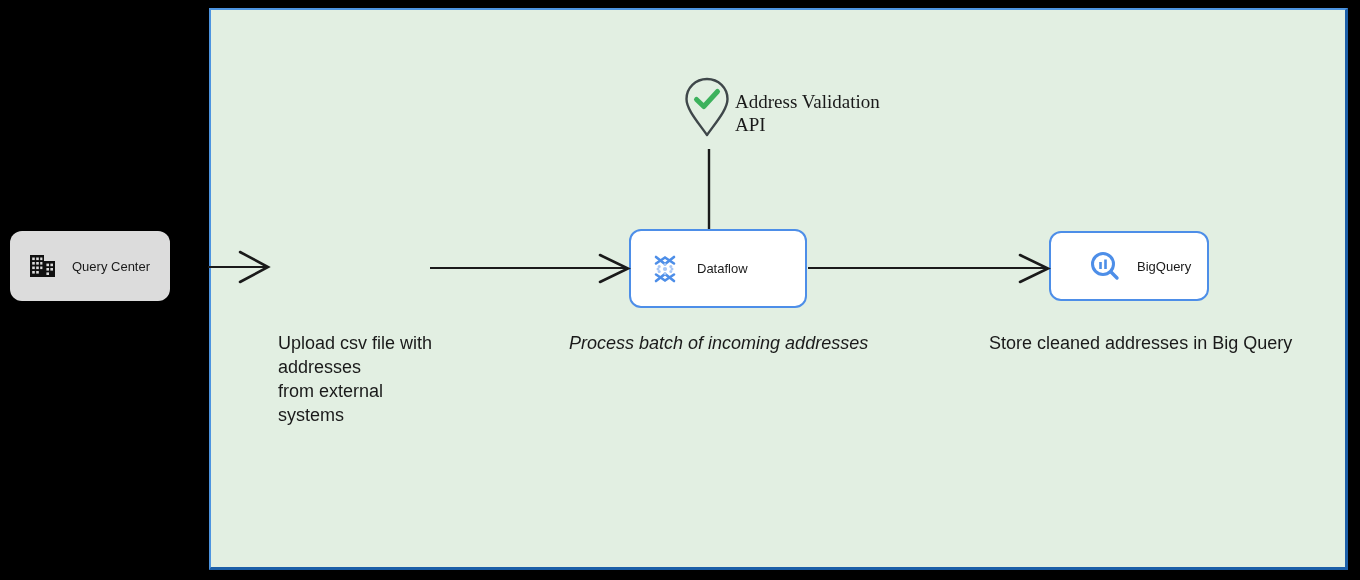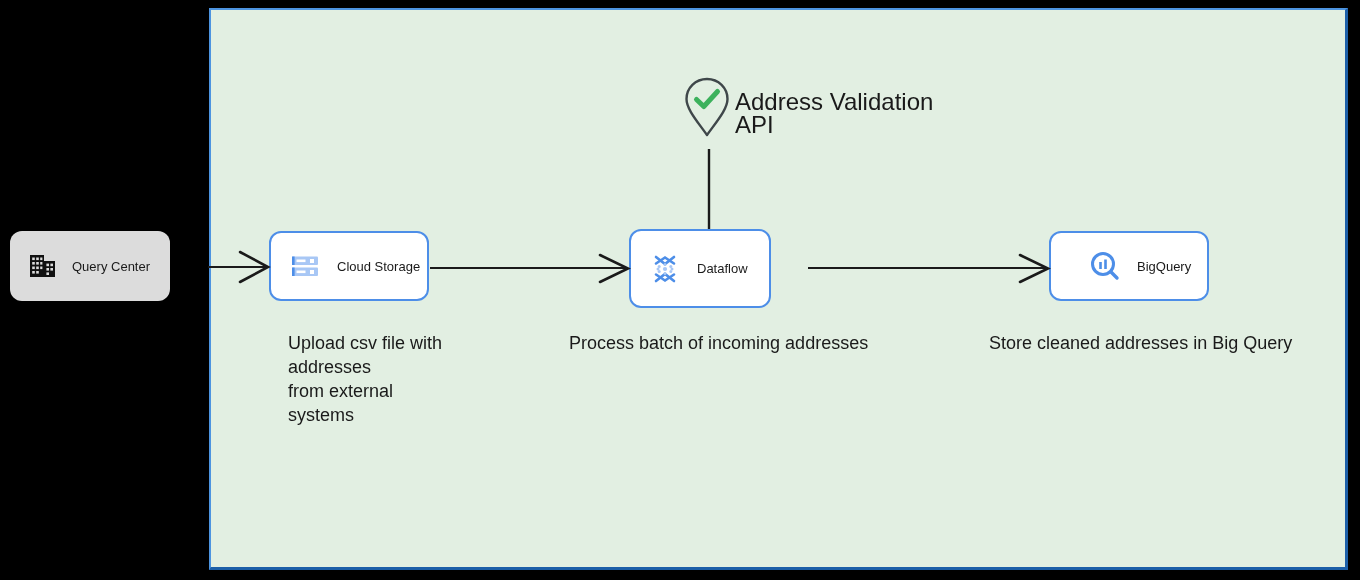--- a/index.html
+++ b/index.html
@@ -76,52 +76,53 @@
     display: block;
   }
   .node .node-label {
     margin-left: 16px;
     font-size: 13px;
     color: #1a1a1a;
     white-space: nowrap;
   }
 
   #node-cloud-storage { left: 269px; top: 231px; width: 160px; height: 70px; }
-  #node-dataflow      { left: 629px; top: 229px; width: 142px; height: 79px; }
+  #node-dataflow      { left: 629px; top: 229px; width: 178px; height: 79px; }
   #node-bigquery      { left: 1049px; top: 231px; width: 160px; height: 70px; padding-left: 20px; }
 
   
   #api-node {
     position: absolute;
     left: 683px;
     top: 76px;
     display: flex;
     align-items: flex-start;
   }
   #api-node .pin-icon { width: 48px; height: 62px; display: block; flex: 0 0 auto; }
   #api-node .api-label {
     margin-left: 0px;
-    font-size: 24px;
+    font-size: 19px;
     line-height: 23px;
     color: #1a1a1a;
     white-space: pre;
     padding-top: 14px;
     padding-left: 4px;
+    font-family: Liberation Serif, serif;
   }
 
   
   .caption {
     position: absolute;
     font-size: 18px;
     line-height: 24px;
     color: #1a1a1a;
     white-space: pre-line;
   }
-  #caption-storage  { left: 288px; top: 331px; width: 240px; }
-  #caption-dataflow { left: 569px; top: 331px; width: 420px; }
+  #caption-storage  { left: 278px; top: 331px; width: 240px; }
+  #caption-dataflow { left: 569px; top: 331px; width: 420px; font-style: italic; }
   #caption-bigquery { left: 989px; top: 331px; width: 420px; }
 
   
   #connectors {
     position: absolute;
     left: 0; top: 0;
     width: 1360px; height: 580px;
     pointer-events: none;
   }
 </style>
@@ -149,33 +150,20 @@
       <rect x="8.2" y="20" width="2.6" height="2.6" fill="#dcdcdc"></rect>
       <rect x="18.4" y="12.6" width="2.6" height="2.6" fill="#dcdcdc"></rect>
       <rect x="22.4" y="12.6" width="2.6" height="2.6" fill="#dcdcdc"></rect>
       <rect x="18.4" y="17" width="2.6" height="2.6" fill="#dcdcdc"></rect>
       <rect x="22.4" y="17" width="2.6" height="2.6" fill="#dcdcdc"></rect>
       <rect x="18.4" y="21.4" width="2.6" height="2.6" fill="#dcdcdc"></rect>
     </svg>
     <span class="dc-label">Query Center</span>
   </div>
 
-  <div class="node" id="node-cloud-storage">
-    <svg class="node-icon" viewBox="0 0 32 32">
-      <rect x="3" y="6.5" width="26" height="8.5" rx="1" fill="#a8c7f5"></rect>
-      <rect x="3" y="6.5" width="2.6" height="8.5" fill="#4d8ee8"></rect>
-      <rect x="7.5" y="9.5" width="9" height="2.6" fill="#ffffff"></rect>
-      <rect x="21" y="9" width="4" height="4" fill="#ffffff"></rect>
-      <rect x="3" y="17.5" width="26" height="8.5" rx="1" fill="#a8c7f5"></rect>
-      <rect x="3" y="17.5" width="2.6" height="8.5" fill="#4d8ee8"></rect>
-      <rect x="7.5" y="20.5" width="9" height="2.6" fill="#ffffff"></rect>
-      <rect x="21" y="20" width="4" height="4" fill="#ffffff"></rect>
-    </svg>
-    <span class="node-label">Cloud Storage</span>
-  </div>
 
   <div class="node" id="node-dataflow">
     <svg class="node-icon" viewBox="0 0 32 32">
       <g fill="none" stroke="#4d8ee8" stroke-width="2.6" stroke-linecap="round">
         <path d="M7 4 L16 11 L25 4"></path>
         <path d="M7 10.5 L16 4.5 L25 10.5"></path>
         <path d="M7 28 L16 21 L25 28"></path>
         <path d="M7 21.5 L16 27.5 L25 21.5"></path>
       </g>
       <g fill="#a8c7f5">

